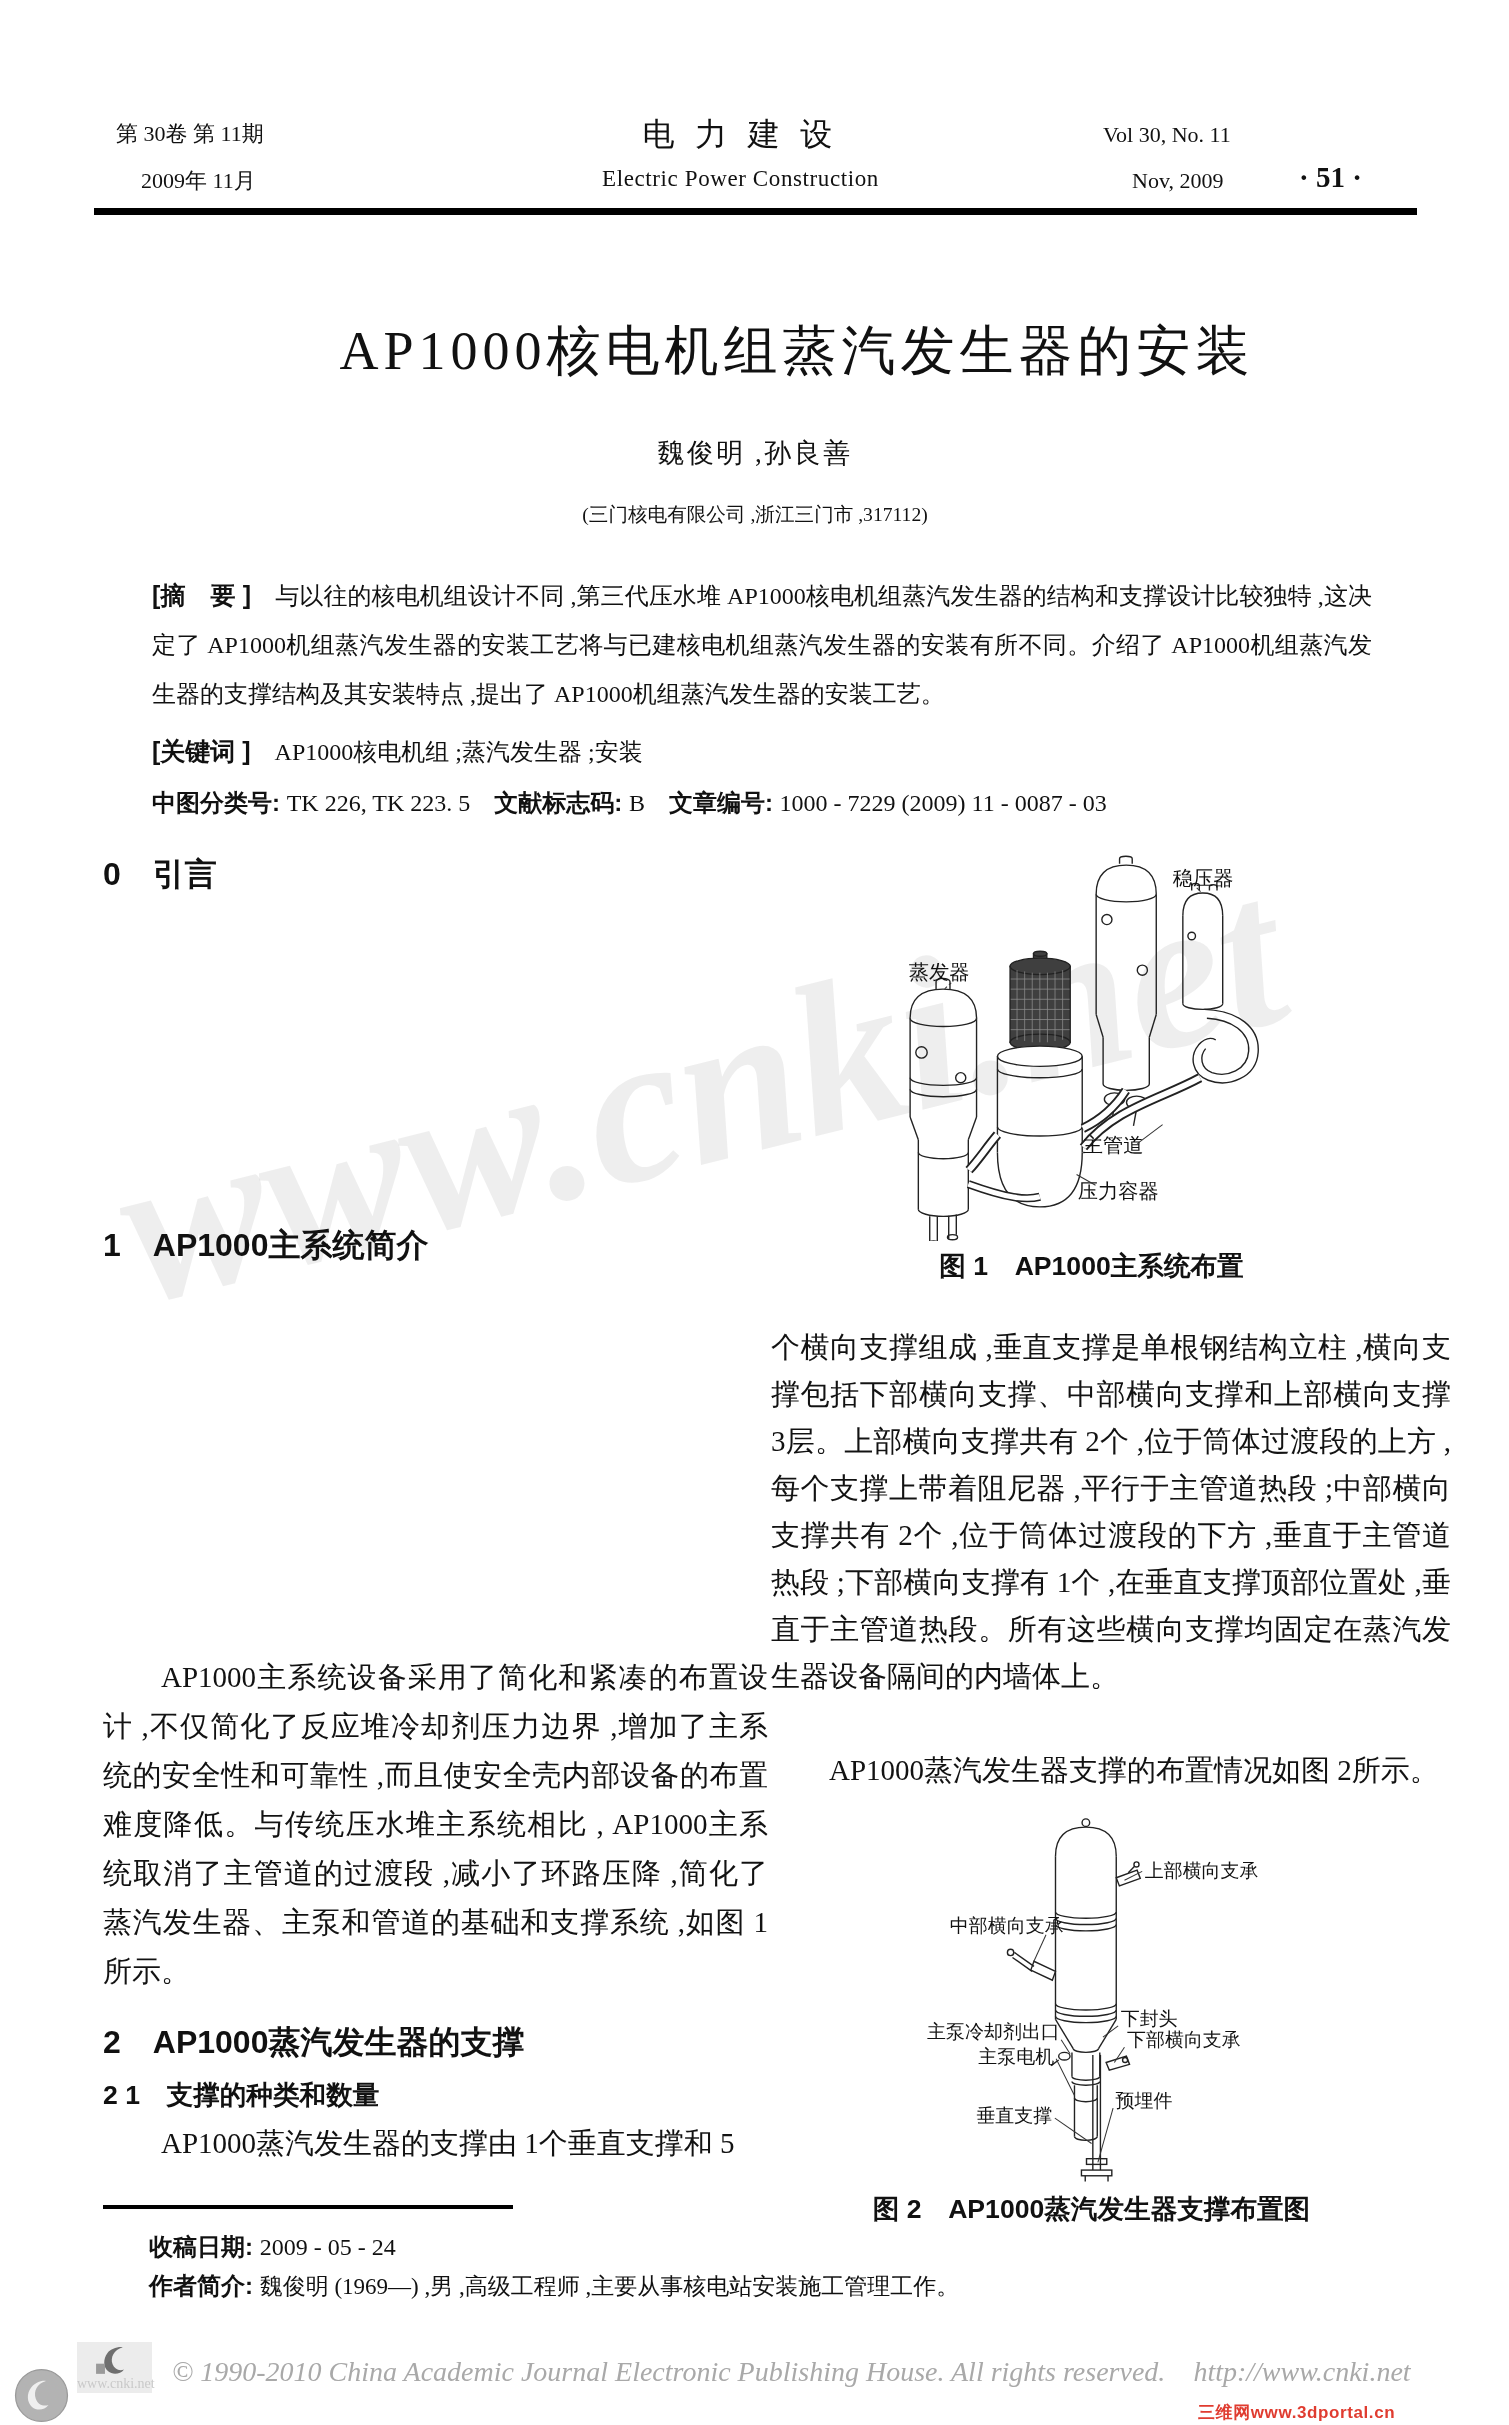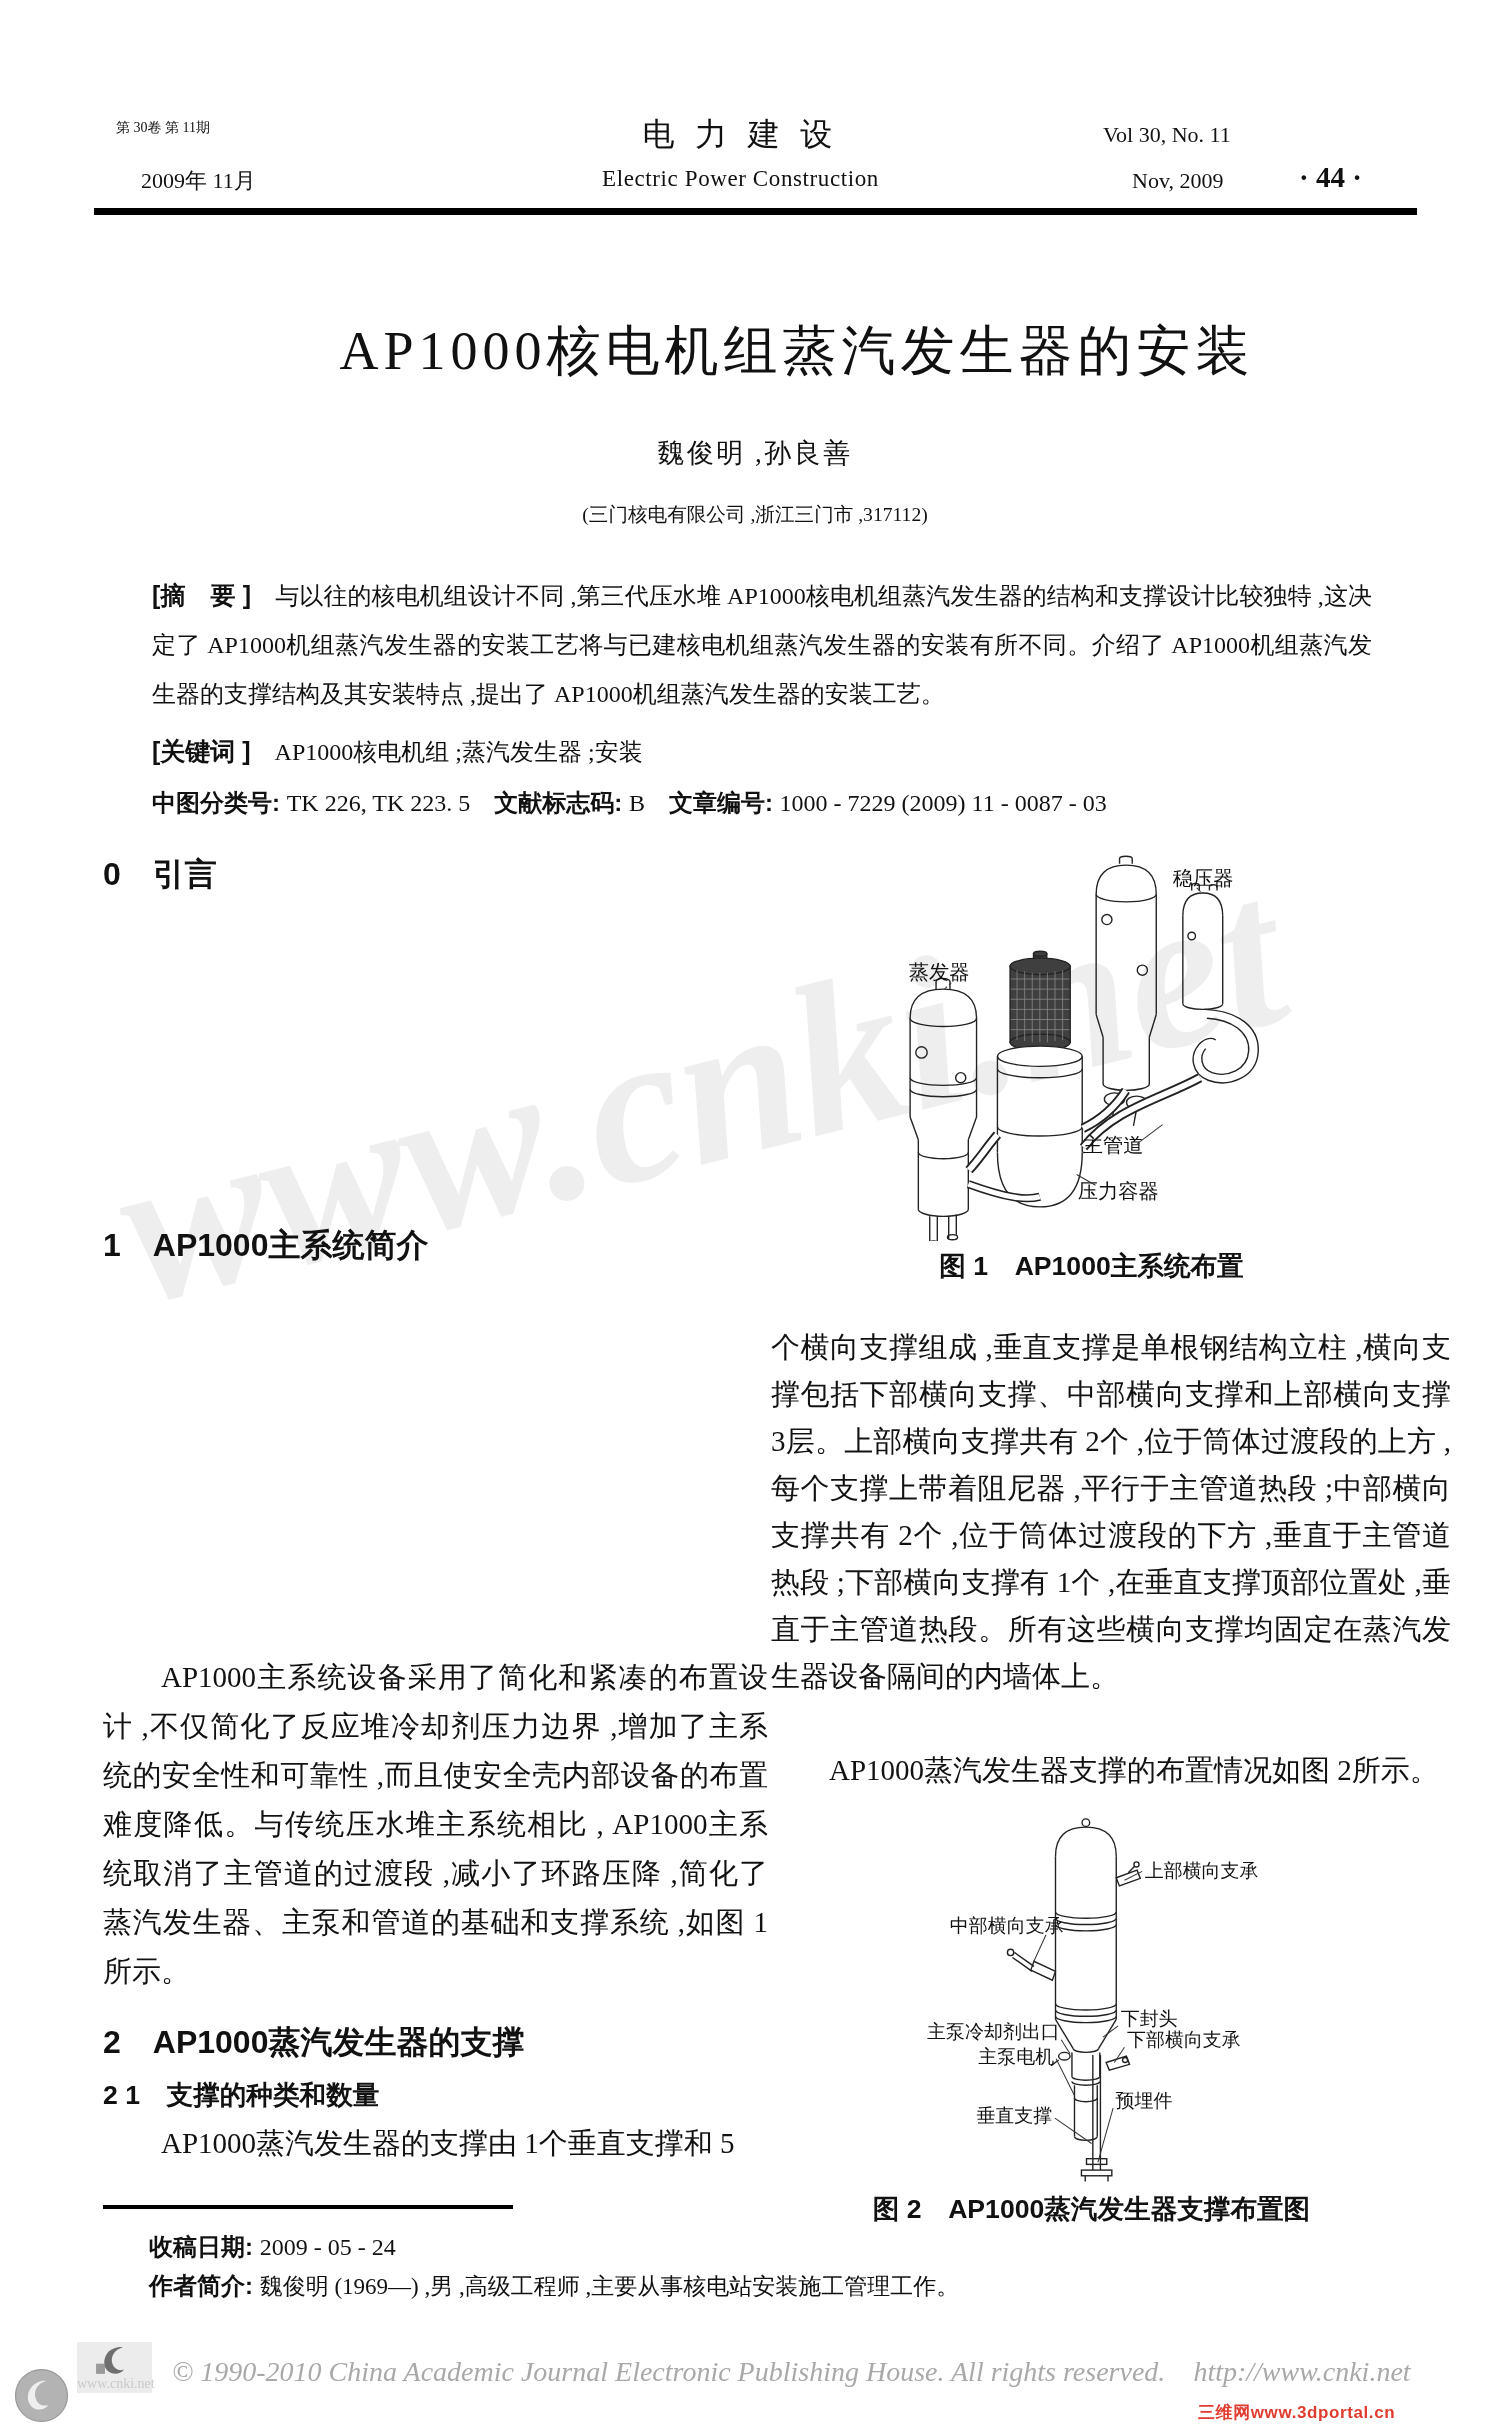--- a/index.html
+++ b/index.html
@@ -22,29 +22,29 @@
           font-family:"Liberation Sans","DejaVu Sans",sans-serif;white-space:nowrap;}
   svg text{font-family:"Liberation Serif","DejaVu Serif",serif;fill:#111;}
 </style>
 </head>
 <body>
 
 <div class="page">
 
   <div class="abs wm-big" style="left:95px;top:1114px;width:1646px;">www.cnki.net</div>
 
-  <div class="abs" style="left:116px;top:119px;font-size:14px;">第 30卷  第 11期</div>
+  <div class="abs" style="left:116px;top:119px;font-size:22px;">第 30卷  第 11期</div>
   <div class="abs" style="left:141px;top:166px;font-size:22px;">2009年 11月</div>
 
   <div class="abs" style="left:500px;top:113px;width:481px;text-align:center;font-size:32px;letter-spacing:6.3px;">电  力  建  设</div>
   <div class="abs" style="left:500px;top:166px;width:481px;text-align:center;font-size:23px;letter-spacing:0.6px;">Electric Power Construction</div>
 
   <div class="abs" style="left:1103px;top:122px;font-size:22px;">Vol 30,  No. 11</div>
   <div class="abs" style="left:1132px;top:168px;font-size:22px;">Nov, 2009</div>
-  <div class="abs" style="left:1299px;top:161px;font-size:29px;font-weight:700;">· 44 ·</div>
+  <div class="abs" style="left:1299px;top:161px;font-size:29px;font-weight:700;">· 51 ·</div>
 
   <div class="abs rule" style="left:94px;top:208px;width:1323px;height:7px;"></div>
 
   <div class="abs" style="left:0;top:315px;width:1510px;text-align:center;font-size:54px;letter-spacing:5px;margin-left:42px;">AP1000核电机组蒸汽发生器的安装</div>
   <div class="abs" style="left:0;top:435px;width:1510px;text-align:center;font-size:27px;letter-spacing:2.5px;">魏俊明 ,孙良善</div>
   <div class="abs" style="left:0;top:501px;width:1510px;text-align:center;font-size:19.6px;">(三门核电有限公司 ,浙江三门市 ,317112)</div>
 
   <div class="abs abstract" style="left:152px;top:571px;width:1220px;">
     <p style="margin:0;"><span class="blabel" style="font-size:25px;">[摘　要 ]</span><span>　与以往的核电机组设计不同 ,第三代压水堆 AP1000核电机组蒸汽发生器的结构和支撑设计比较独特 ,这决定了 AP1000机组蒸汽发生器的安装工艺将与已建核电机组蒸汽发生器的安装有所不同。介绍了 AP1000机组蒸汽发生器的支撑结构及其安装特点 ,提出了 AP1000机组蒸汽发生器的安装工艺。</span></p>
     <p style="margin:7.6px 0 0 0;"><span class="blabel" style="font-size:25px;">[关键词 ]</span><span>　AP1000核电机组 ;蒸汽发生器 ;安装</span></p>

